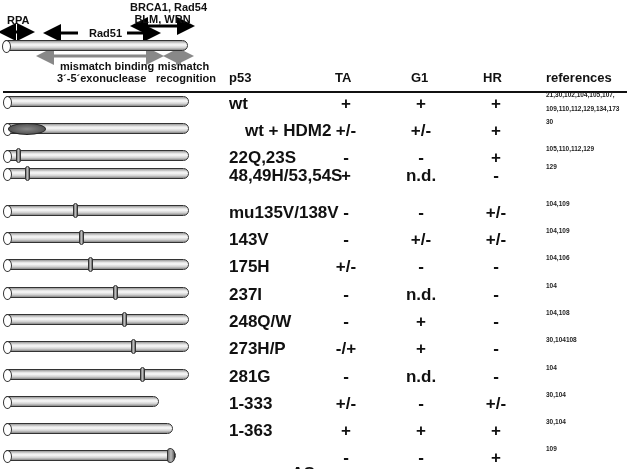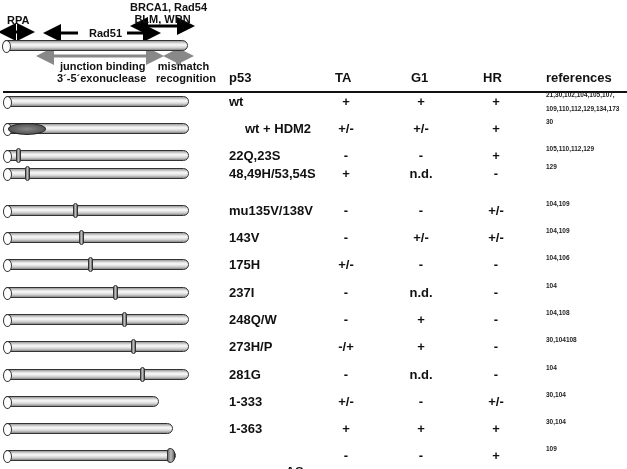--- a/index.html
+++ b/index.html
@@ -1,21 +1,21 @@
 <!DOCTYPE html>
 <html><head>
 <meta charset="utf-8">
 <style>
   html, body { margin:0; padding:0; background:#ffffff; }
   body { width:627px; height:469px; position:relative; overflow:hidden;
          font-family:"Liberation Sans", sans-serif; color:#111; }
   .abs { position:absolute; }
   .lbl { font-weight:bold; font-size:11px; white-space:nowrap;text-align:right; }
   .hdr { font-weight:bold; font-size:13px; white-space:nowrap; }
-  .cell { font-weight:bold; font-size:13px; white-space:nowrap; }
+  .cell { font-weight:bold; font-size:17px; white-space:nowrap; }
   .ref { font-weight:bold; font-size:6.5px; white-space:nowrap; color:#222; }
   .tube { position:absolute; height:11px; border:1.5px solid #333; border-radius:0 7px 7px 0;
           background:linear-gradient(#9a9a9a 0%, #eaeaea 30%, #f8f8f8 45%, #d0d0d0 75%, #888 100%);
           box-sizing:border-box; }
   .tube::before { content:""; position:absolute; left:-4px; top:-1.5px; width:7px; height:11px;
           border:1.5px solid #333; border-radius:50%; background:#fff; }
   .band { position:absolute; top:-3px; width:5px; height:15px; border:1.5px solid #333;
           border-radius:3px; background:linear-gradient(90deg,#777,#bbb,#666); box-sizing:border-box; }
   .endcap { position:absolute; top:-3px; width:8px; height:15px; border:1.5px solid #333; border-radius:3px 5px 5px 3px;
           background:linear-gradient(90deg,#777,#bbb,#666); box-sizing:border-box; }
@@ -53,21 +53,21 @@
     <line x1="139" y1="26" x2="186" y2="26" stroke="#000" stroke-width="3" marker-start="url(#ahs)" marker-end="url(#ah)"></line>
 
     <line x1="45" y1="56" x2="155" y2="56" stroke="#888" stroke-width="3" marker-start="url(#ghs)" marker-end="url(#gh)"></line>
 
     <line x1="172" y1="56" x2="185" y2="56" stroke="#888" stroke-width="3" marker-start="url(#ghs)" marker-end="url(#gh)"></line>
   </svg>
   <span class="abs lbl" style="left:89px;top:27px;font-size:11px;">Rad51</span>
   <span class="abs lbl" style="left:130px;top:1px;font-size:11px;text-align:center;width:65px;">BRCA1, Rad54</span>
   <span class="abs lbl" style="left:130px;top:13px;font-size:11px;text-align:center;width:65px;">BLM, WRN</span>
   <div class="tube" style="left:5px;top:40px;width:183px;"></div>
-  <span class="abs lbl" style="left:60px;top:60px;">junction binding</span>
+  <span class="abs lbl" style="left:60px;top:60px;">mismatch binding</span>
   <span class="abs lbl" style="left:57px;top:72px;">3´-5´exonuclease</span>
   <span class="abs lbl" style="left:156px;top:60px;width:55px;text-align:center;">mismatch</span>
   <span class="abs lbl" style="left:156px;top:72px;width:55px;text-align:center;">recognition</span>
 </div>
 
 <div>
   <span class="abs hdr" style="left:229px;top:70px;">p53</span>
   <span class="abs hdr" style="left:335px;top:70px;">TA</span>
   <span class="abs hdr" style="left:411px;top:70px;">G1</span>
   <span class="abs hdr" style="left:483px;top:70px;">HR</span>

